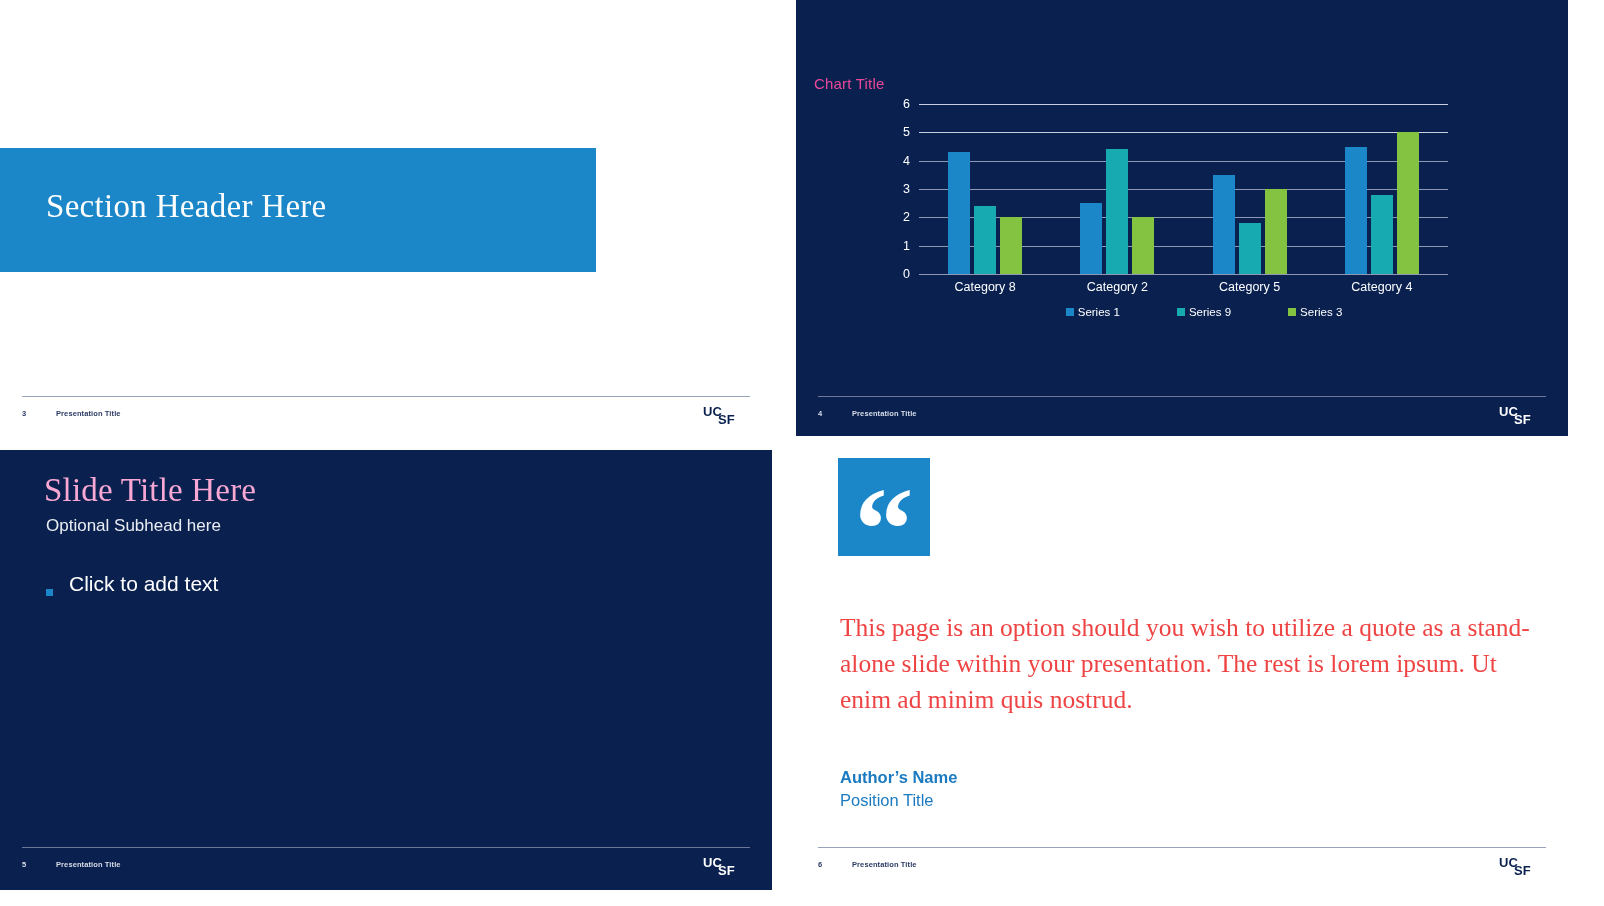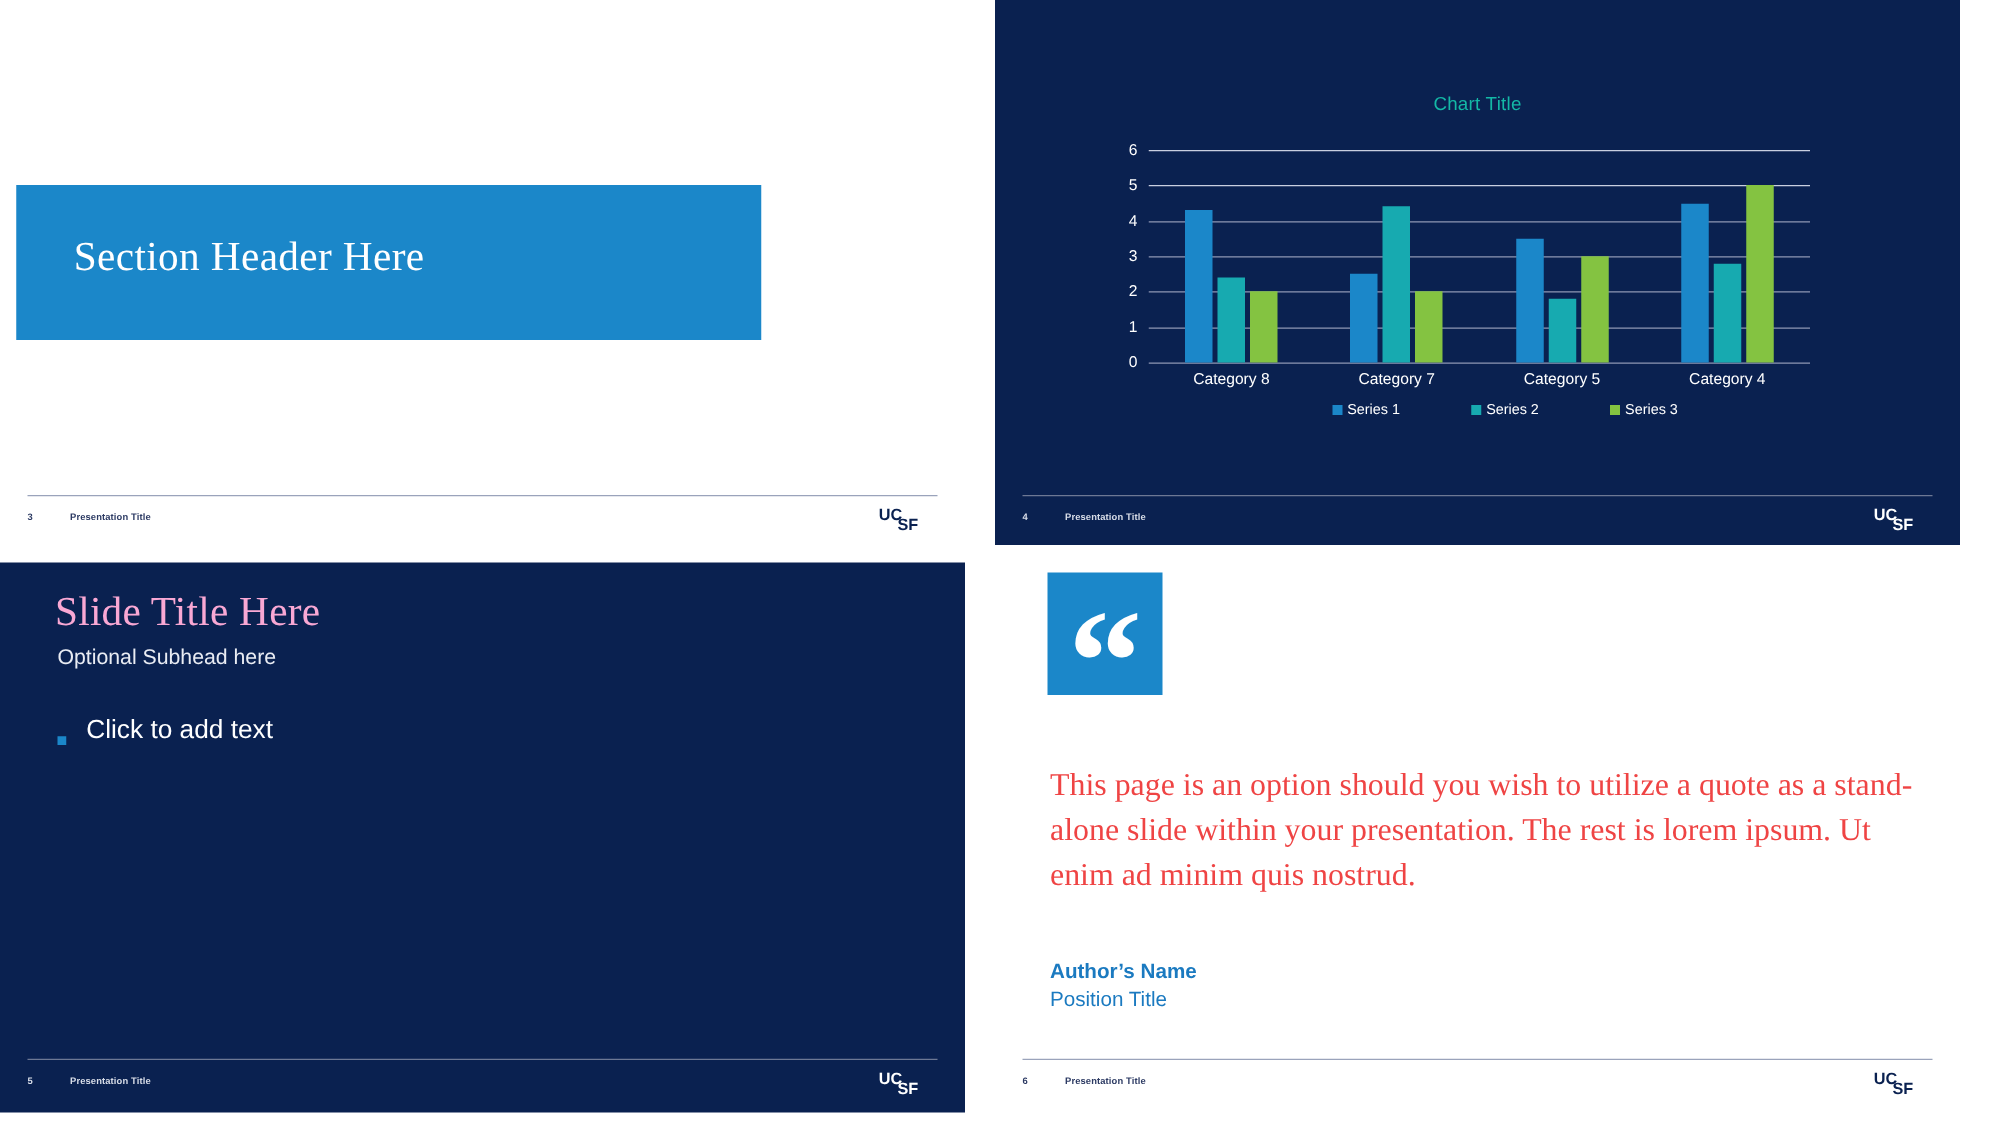--- a/index.html
+++ b/index.html
@@ -54,21 +54,20 @@
   .ucsf-logo svg { display: block; width: 100%; height: 100%; }
 
   
   .section-band {
     position: absolute;
     left: 0;
     top: 148px;
     width: 596px;
     height: 124px;
     background: #1b87c9;
-    margin-left: 13px;
   }
   .section-band-title {
     position: absolute;
     left: 46px;
     top: 40px;
     font-family: "Liberation Serif", serif;
     font-size: 33px;
     color: #ffffff;
     letter-spacing: .3px;
     white-space: nowrap;
@@ -76,24 +75,23 @@
 
   
   .chart-wrap {
     position: absolute;
     left: 18px;
     top: 75px;
     right: 18px;
     height: 290px;
   }
   .chart-title {
-    text-align: center;
     font-size: 15px;
-    color: #14b8a6;
-    margin-bottom: 28px;
+    color: #ec4899;
+    margin-bottom: 12px;
     letter-spacing: .2px;
   }
   .plot-area {
     position: relative;
     height: 170px;
     margin-left: 105px;
     margin-right: 102px;
   }
   .gridline {
     position: absolute;
@@ -316,32 +314,32 @@
           <div class="cat-group">
             <div class="bar" title="Series 1 / Category 4: 4.5" style="height: 75%; background: rgb(27, 135, 201);"></div>
             <div class="bar" title="Series 2 / Category 4: 2.8" style="height: 46.6667%; background: rgb(23, 170, 176);"></div>
             <div class="bar" title="Series 3 / Category 4: 5" style="height: 83.3333%; background: rgb(132, 195, 65);"></div>
           </div>
         </div>
     </div>
 
     <div class="xticks" id="xticks-host">
         <div class="xtick">Category 8</div>
-        <div class="xtick">Category 7</div>
+        <div class="xtick">Category 2</div>
         <div class="xtick">Category 5</div>
         <div class="xtick">Category 4</div>
       </div>
     <div class="legend" id="legend-host">
         <div class="legend-item">
           <span class="legend-swatch" style="background: rgb(27, 135, 201);"></span>
           <span>Series 1</span>
         </div>
         <div class="legend-item">
           <span class="legend-swatch" style="background: rgb(23, 170, 176);"></span>
-          <span>Series 2</span>
+          <span>Series 9</span>
         </div>
         <div class="legend-item">
           <span class="legend-swatch" style="background: rgb(132, 195, 65);"></span>
           <span>Series 3</span>
         </div>
       </div>
   </div>
 
   <div class="footer-rule" style="left:22px; top:396px; width:728px;"></div>
 

